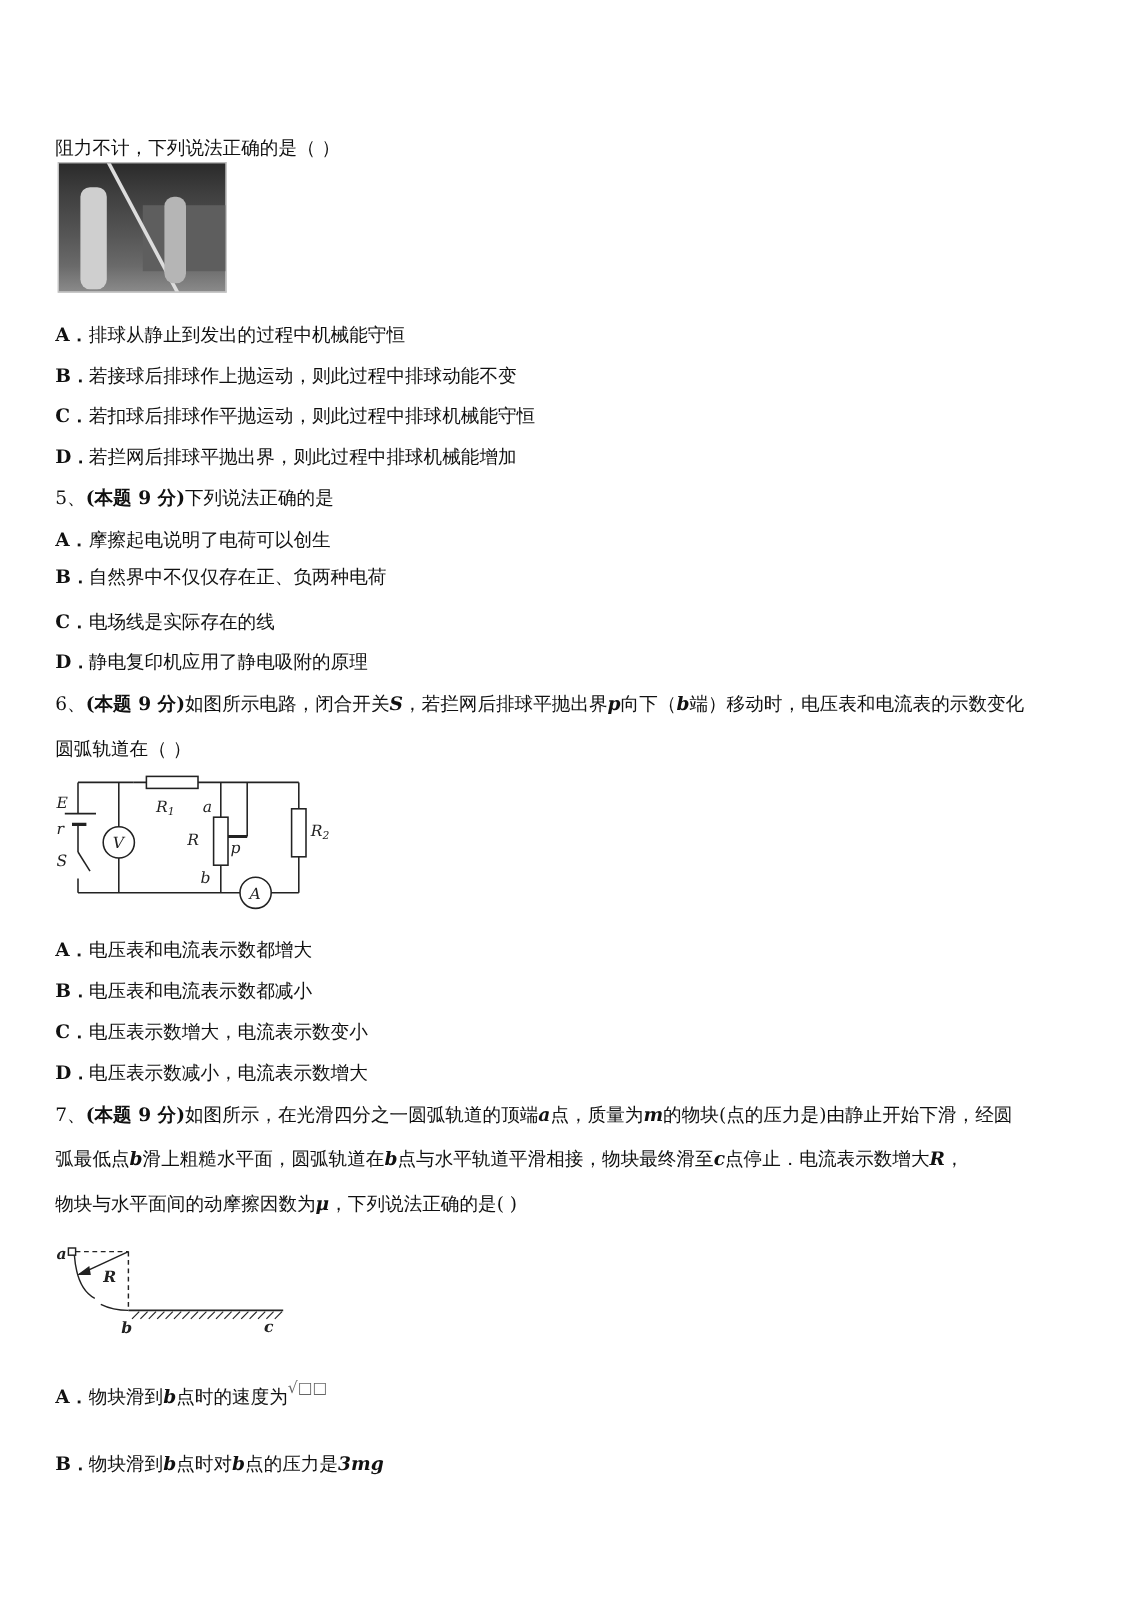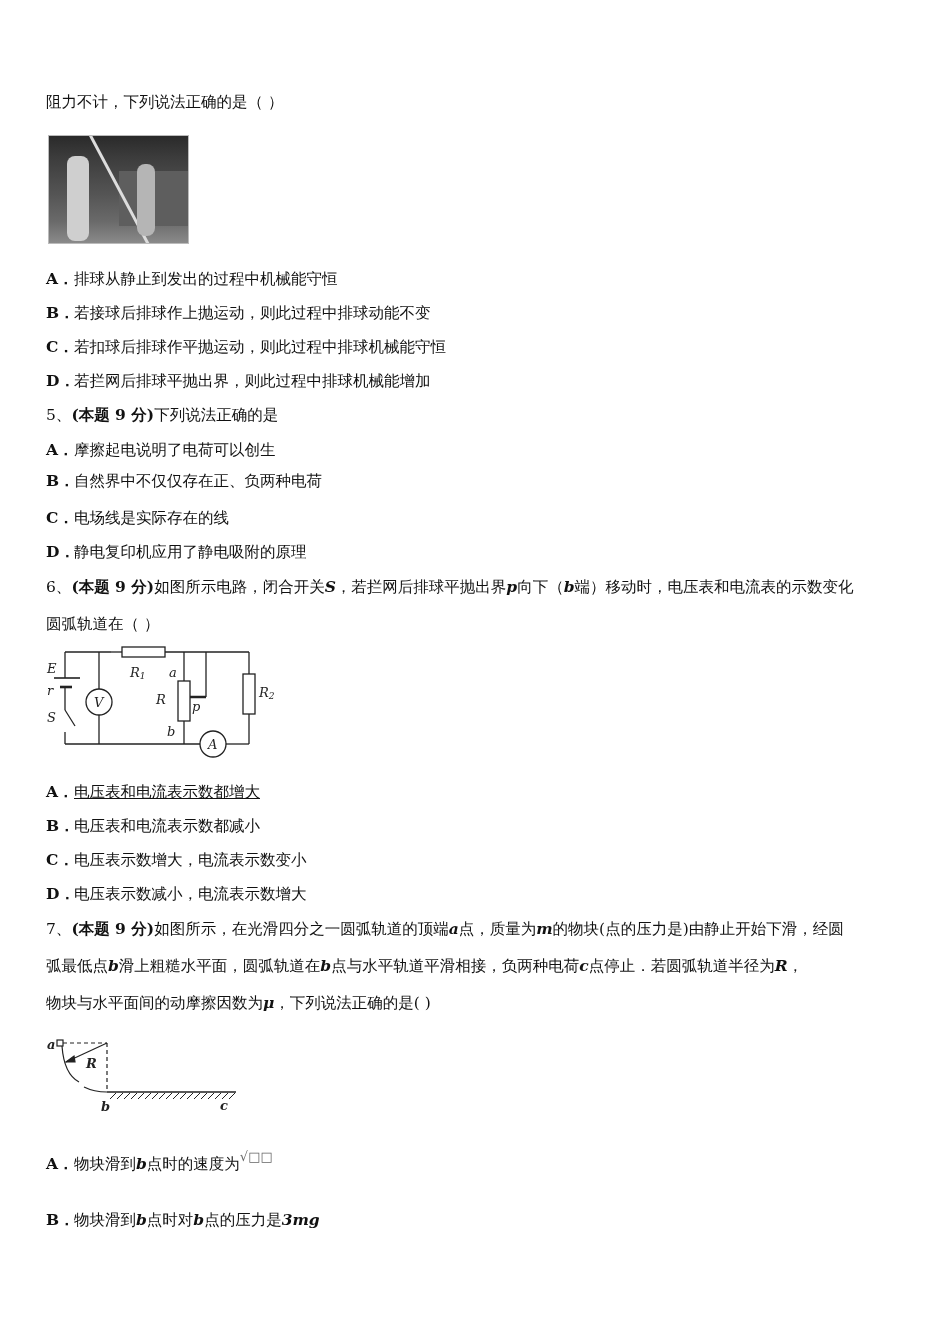--- a/index.html
+++ b/index.html
@@ -18,21 +18,21 @@
     border: 1px solid #bbb; overflow: hidden;
   }
   .photo .net { position: absolute; left: 40px; top: 0; width: 3px; height: 140px; background: #ddd; transform: rotate(-28deg); transform-origin: top left; }
   .photo .player { position: absolute; background: #cfcfcf; border-radius: 8px; }
   .photo .panel { position: absolute; left: 70px; top: 35px; width: 69px; height: 55px; background: #5e5e5e; }
   svg text { font-family: "DejaVu Serif", serif; font-style: italic; }
 </style>
 </head>
 <body>
 
-<div class="line" style="top:91px;">阻力不计，下列说法正确的是（    ）</div>
+<div class="line" style="top:112px;">阻力不计，下列说法正确的是（    ）</div>
 
 <div class="photo">
   <div class="panel"></div>
   <div class="net"></div>
   <div class="player" style="left:18px;top:20px;width:22px;height:85px;"></div>
   <div class="player" style="left:88px;top:28px;width:18px;height:72px;background:#b5b5b5;"></div>
 </div>
 
 <div class="line" style="top:268px;">
   <span class="opt-letter">A．</span><span>排球从静止到发出的过程中机械能守恒</span>
@@ -111,38 +111,38 @@
     <text x="86" y="33">R<tspan font-size="9" dy="2">1</tspan></text>
     <text x="125" y="33">a</text>
     <text x="112" y="60">R</text>
     <text x="148" y="67">p</text>
     <text x="123" y="92">b</text>
     <text x="164" y="105" font-style="normal">A</text>
     <text x="215" y="53">R<tspan font-size="9" dy="2">2</tspan></text>
   </g>
 </svg>
 
-<div class="line" style="top:781px;text-decoration:underline;">
+<div class="line" style="top:781px;">
   <span class="opt-letter">A．</span><span>电压表和电流表示数都增大</span>
 </div>
 <div class="line" style="top:815px;">
   <span class="opt-letter">B．</span><span>电压表和电流表示数都减小</span>
 </div>
 <div class="line" style="top:849px;text-align:center;">
   <span class="opt-letter">C．</span><span>电压表示数增大，电流表示数变小</span>
 </div>
 <div class="line" style="top:883px;">
   <span class="opt-letter">D．</span><span>电压表示数减小，电流表示数增大</span>
 </div>
 
 <div class="line" style="top:918px;">
   <span>7、</span><span class="b">(本题 9 分)</span><span>如图所示，在光滑四分之一圆弧轨道的顶端</span><span class="i">a</span><span>点，质量为</span><span class="i">m</span><span>的物块(点的压力是)由静止开始下滑，经圆</span>
 </div>
 <div class="line" style="top:955px;">
-  <span>弧最低点</span><span class="i">b</span><span>滑上粗糙水平面，圆弧轨道在</span><span class="i">b</span><span>点与水平轨道平滑相接，负两种电荷</span><span class="i">c</span><span>点停止．若圆弧轨道半径为</span><span class="i">R</span><span>，</span>
+  <span>弧最低点</span><span class="i">b</span><span>滑上粗糙水平面，圆弧轨道在</span><span class="i">b</span><span>点与水平轨道平滑相接，物块最终滑至</span><span class="i">c</span><span>点停止．电流表示数增大</span><span class="i">R</span><span>，</span>
 </div>
 <div class="line" style="top:992px;">
   <span>物块与水平面间的动摩擦因数为</span><span class="i">μ</span><span>，下列说法正确的是(        )</span>
 </div>
 
 <svg style="position:absolute;left:44px;top:1036px;" width="200" height="80" viewBox="0 0 200 80">
   <g stroke="#222" stroke-width="1.2" fill="none">
     <rect x="13" y="4" width="6" height="6"></rect>
     <line x1="19" y1="7" x2="63" y2="7" stroke-dasharray="4,3"></line>
     <line x1="63" y1="7" x2="63" y2="56" stroke-dasharray="4,3"></line>

